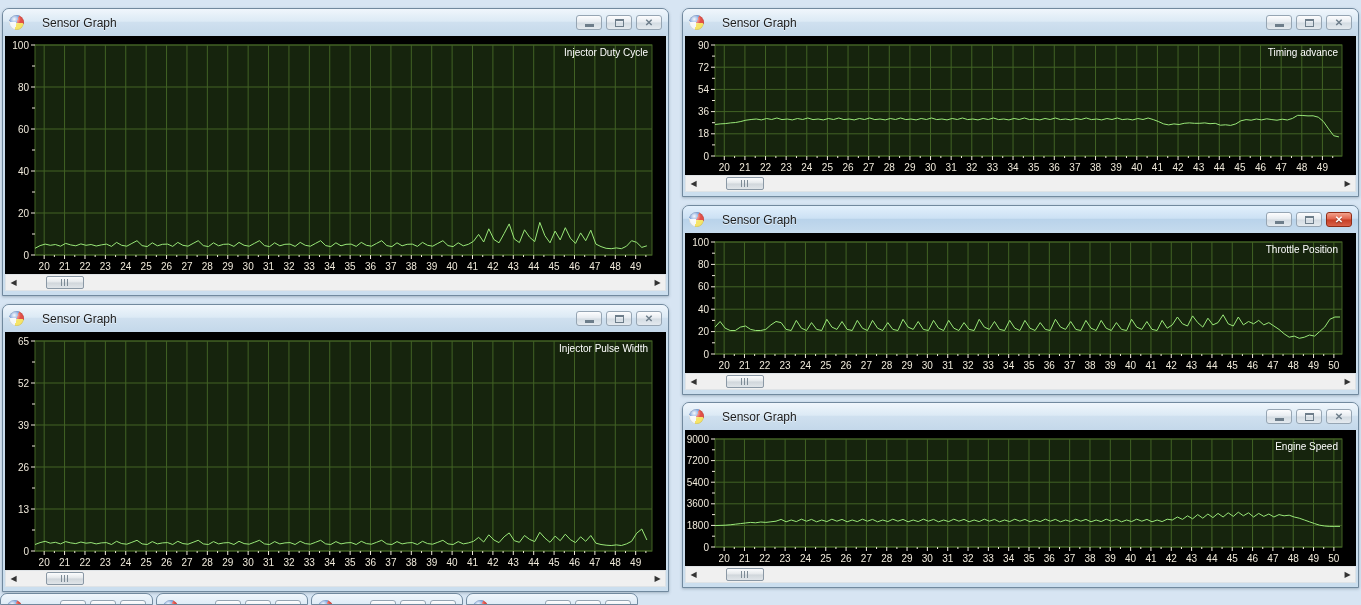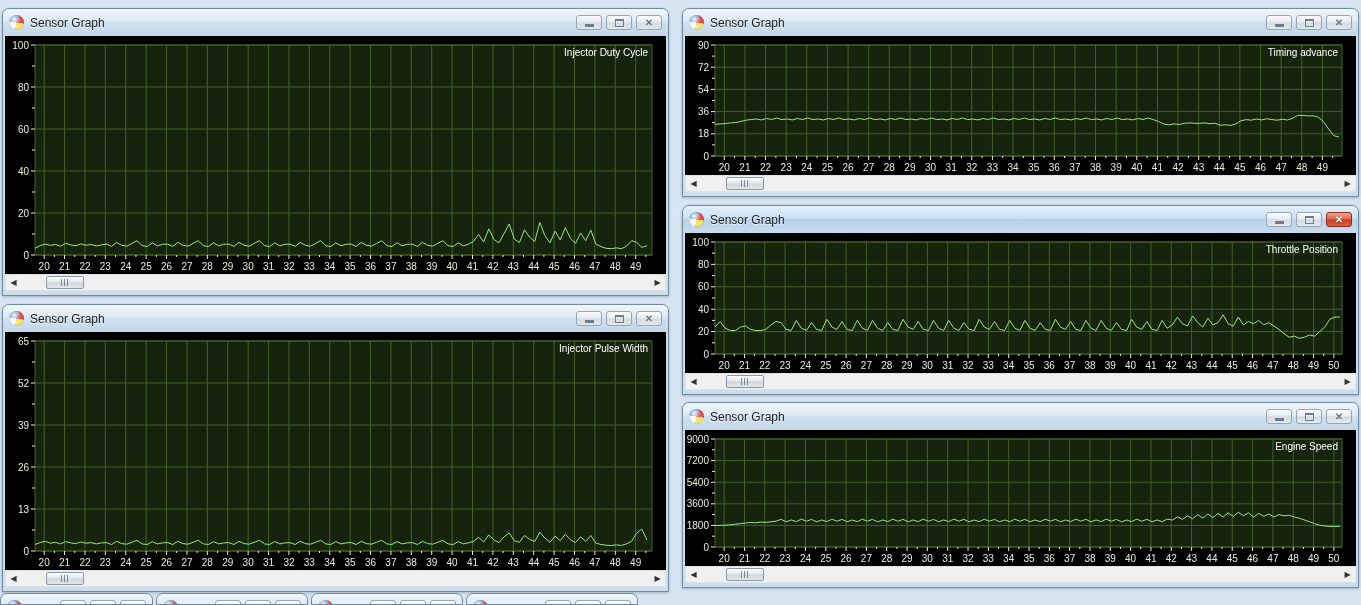--- a/index.html
+++ b/index.html
@@ -9,21 +9,21 @@
     box-shadow:0 1px 3px rgba(60,80,100,.35);}
   .titlebar{height:27px;flex:0 0 27px;display:flex;align-items:center;padding:0 6px;
     border-radius:6px 6px 0 0;
     background:linear-gradient(#f0f6fc,#dcea f5 45%,#cfe0ef 50%,#c4d8ea);
     background:linear-gradient(#f0f6fc,#dceaf5 45%,#cfe0ef 50%,#c4d8ea);}
   .window.active .titlebar{background:linear-gradient(#e2f0fc,#cce1f4 45%,#b9d3ea 50%,#c6dbee);}
   .app-icon{width:15px;height:15px;border-radius:50%;margin-right:6px;flex:0 0 15px;
     background:radial-gradient(circle at 35% 28%,rgba(255,255,255,.95),rgba(255,255,255,0) 45%),
       conic-gradient(from 20deg,#e25048 0 22%,#f6e468 22% 48%,#f5f7f8 48% 72%,#5e8ed6 72% 100%);
     box-shadow:inset 0 0 1px rgba(0,0,0,.5);}
-  .title{font-size:12px;color:#1c1c1c;text-shadow:0 1px 0 rgba(255,255,255,.6);flex:1 1 auto;}
+  .title{font-size:12px;color:#1c1c1c;text-shadow:0 1px 0 rgba(255,255,255,.6);flex:1 1 auto;margin-left:12px;}
   .winbtns{display:flex;gap:4px;}
   .wbtn{width:26px;height:15px;border:1px solid #96a5b3;border-radius:3px;box-sizing:border-box;
     background:linear-gradient(#fdfdfe,#e6ebf0 48%,#d3dbe2 52%,#e4eaef);
     display:flex;align-items:center;justify-content:center;position:relative;}
   .glyph-min{width:9px;height:3px;background:#6d7d8a;margin-top:6px;}
   .glyph-max{width:9px;height:8px;border:1px solid #6d7d8a;border-top-width:2px;box-sizing:border-box;background:transparent;}
   .glyph-close{font-size:10px;font-weight:bold;color:#6d7d8a;line-height:1;}
   .wbtn.close-active{background:linear-gradient(#f2a28c,#e0614a 48%,#c63d24 52%,#d86048);border-color:#8f2b16;}
   .wbtn.close-active .glyph-close{color:#fff;text-shadow:0 1px 1px rgba(0,0,0,.4);}
   .graph-area{flex:1 1 auto;margin:0 2px;background:#000;position:relative;overflow:hidden;}

